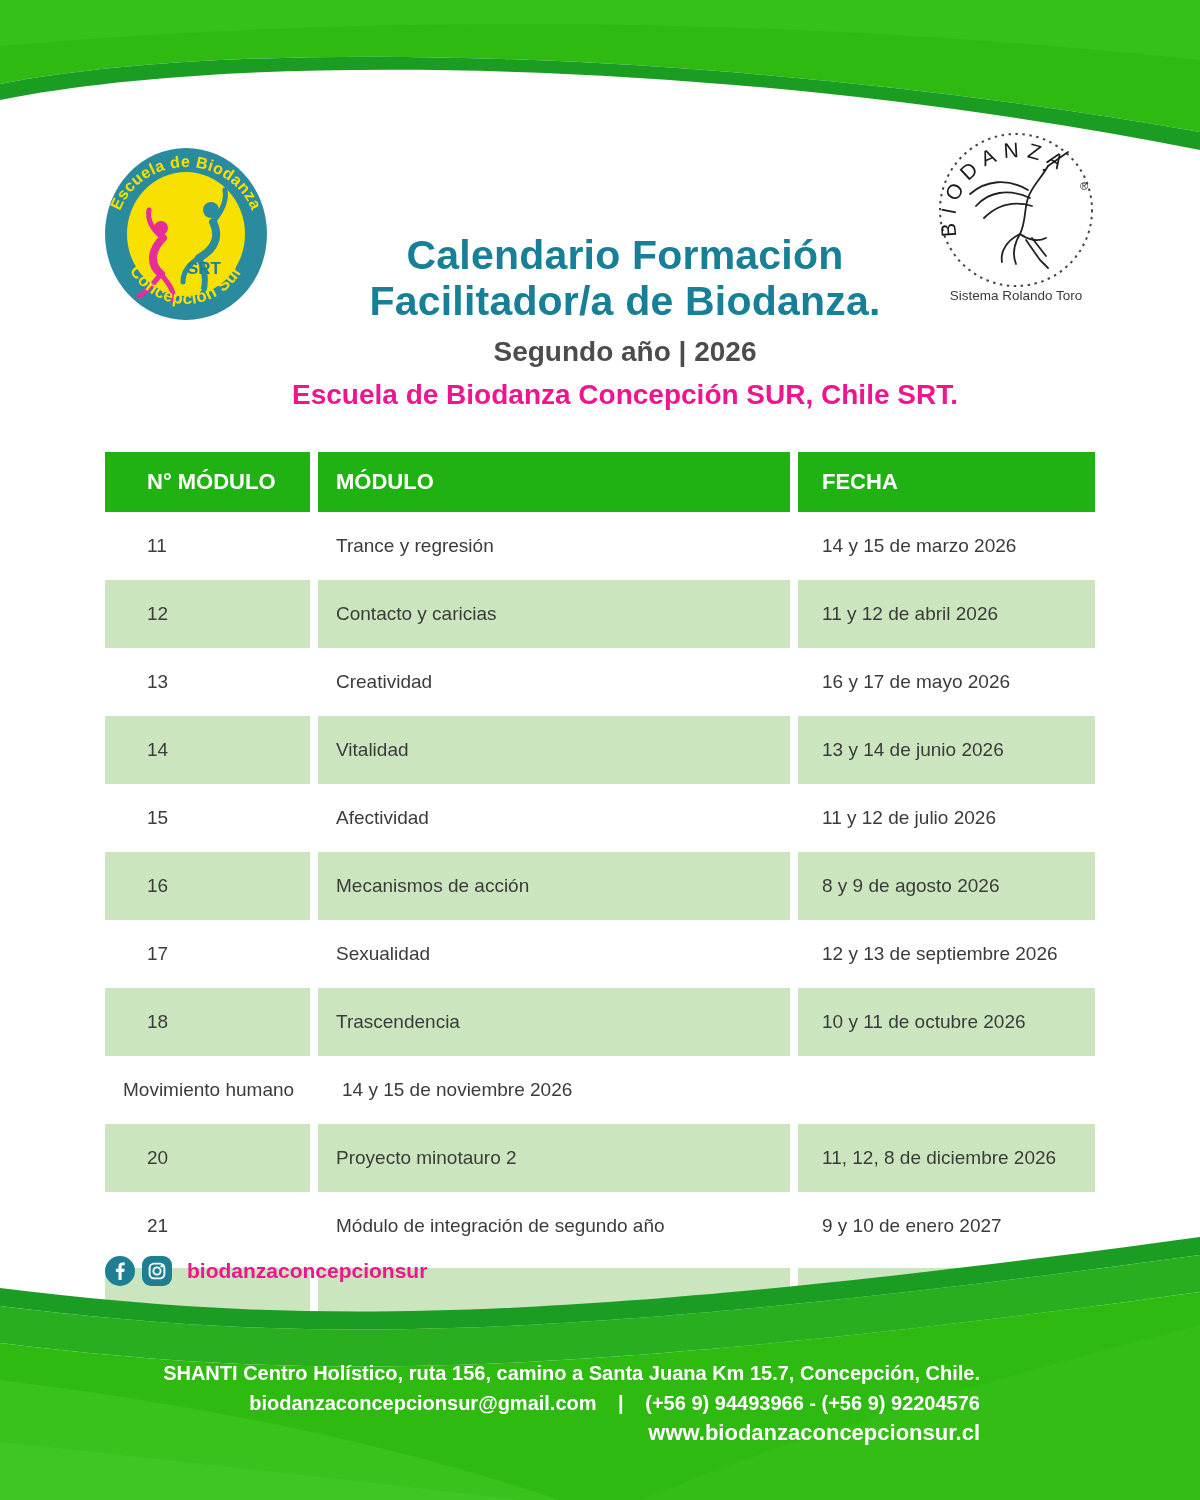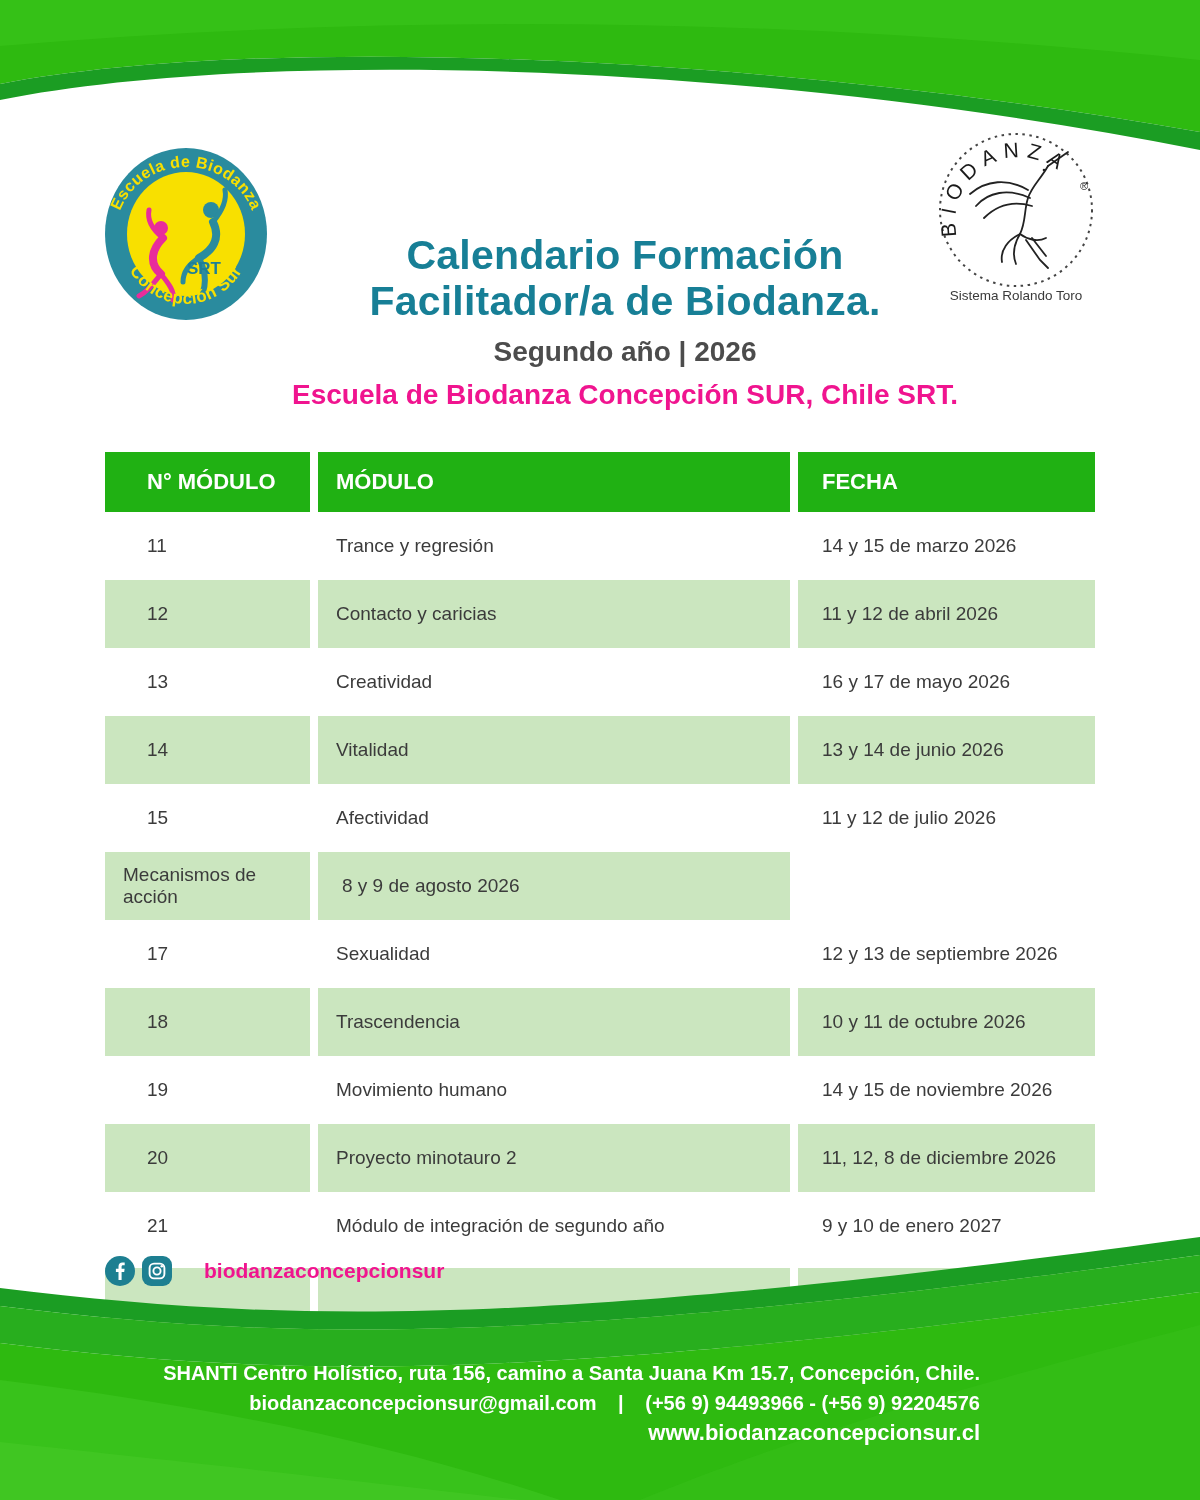--- a/index.html
+++ b/index.html
@@ -31,21 +31,21 @@
   .t-row.body.alt .cell { background:#cbe6bf; }
   .t-row.trailer { height:80px; margin-top:8px; }
   .t-row.trailer .cell { background:#cbe6bf; }
   .cell { display:flex; align-items:center; }
   .cell.c1 { padding-left:42px; }
   .cell.c2 { padding-left:18px; }
   .cell.c3 { padding-left:24px; }
 
   .social { position:absolute; top:1254px; left:105px; height:34px; display:flex; align-items:center; }
   .social .icon { margin-right:7px; cursor:pointer; }
-  .social-handle { margin-left:25px; font-size:21px; font-weight:700; color:#f0148f; cursor:pointer; }
+  .social-handle { margin-left:8px; font-size:21px; font-weight:700; color:#f0148f; cursor:pointer; }
 
   .footer-text { position:absolute; top:1358px; left:0; width:980px; text-align:right; color:#ffffff; }
   .footer-line1 { font-size:20px; line-height:30px; font-weight:600; }
   .footer-line2 { font-size:20px; line-height:30px; font-weight:600; }
   .footer-line2 .sep { display:inline-block; margin:0 16px; }
   .footer-line3 { font-size:22px; line-height:30px; font-weight:700; }
   .footer-line2 .lnk, .footer-line3 { cursor:pointer; }
 </style>
 </head>
 <body>
@@ -157,35 +157,35 @@
       <div class="cell c1">14</div>
       <div class="cell c2">Vitalidad</div>
       <div class="cell c3">13 y 14 de junio 2026</div>
     </div>
     <div class="t-row body">
       <div class="cell c1">15</div>
       <div class="cell c2">Afectividad</div>
       <div class="cell c3">11 y 12 de julio 2026</div>
     </div>
     <div class="t-row body alt">
+      <div class="cell c1">16</div>
       <div class="cell c2">Mecanismos de acción</div>
       <div class="cell c3">8 y 9 de agosto 2026</div>
     </div>
     <div class="t-row body">
       <div class="cell c1">17</div>
       <div class="cell c2">Sexualidad</div>
       <div class="cell c3">12 y 13 de septiembre 2026</div>
     </div>
     <div class="t-row body alt">
       <div class="cell c1">18</div>
       <div class="cell c2">Trascendencia</div>
       <div class="cell c3">10 y 11 de octubre 2026</div>
     </div>
     <div class="t-row body">
-      <div class="cell c1">19</div>
       <div class="cell c2">Movimiento humano</div>
       <div class="cell c3">14 y 15 de noviembre 2026</div>
     </div>
     <div class="t-row body alt">
       <div class="cell c1">20</div>
       <div class="cell c2">Proyecto minotauro 2</div>
       <div class="cell c3">11, 12, 8 de diciembre 2026</div>
     </div>
     <div class="t-row body">
       <div class="cell c1">21</div>

